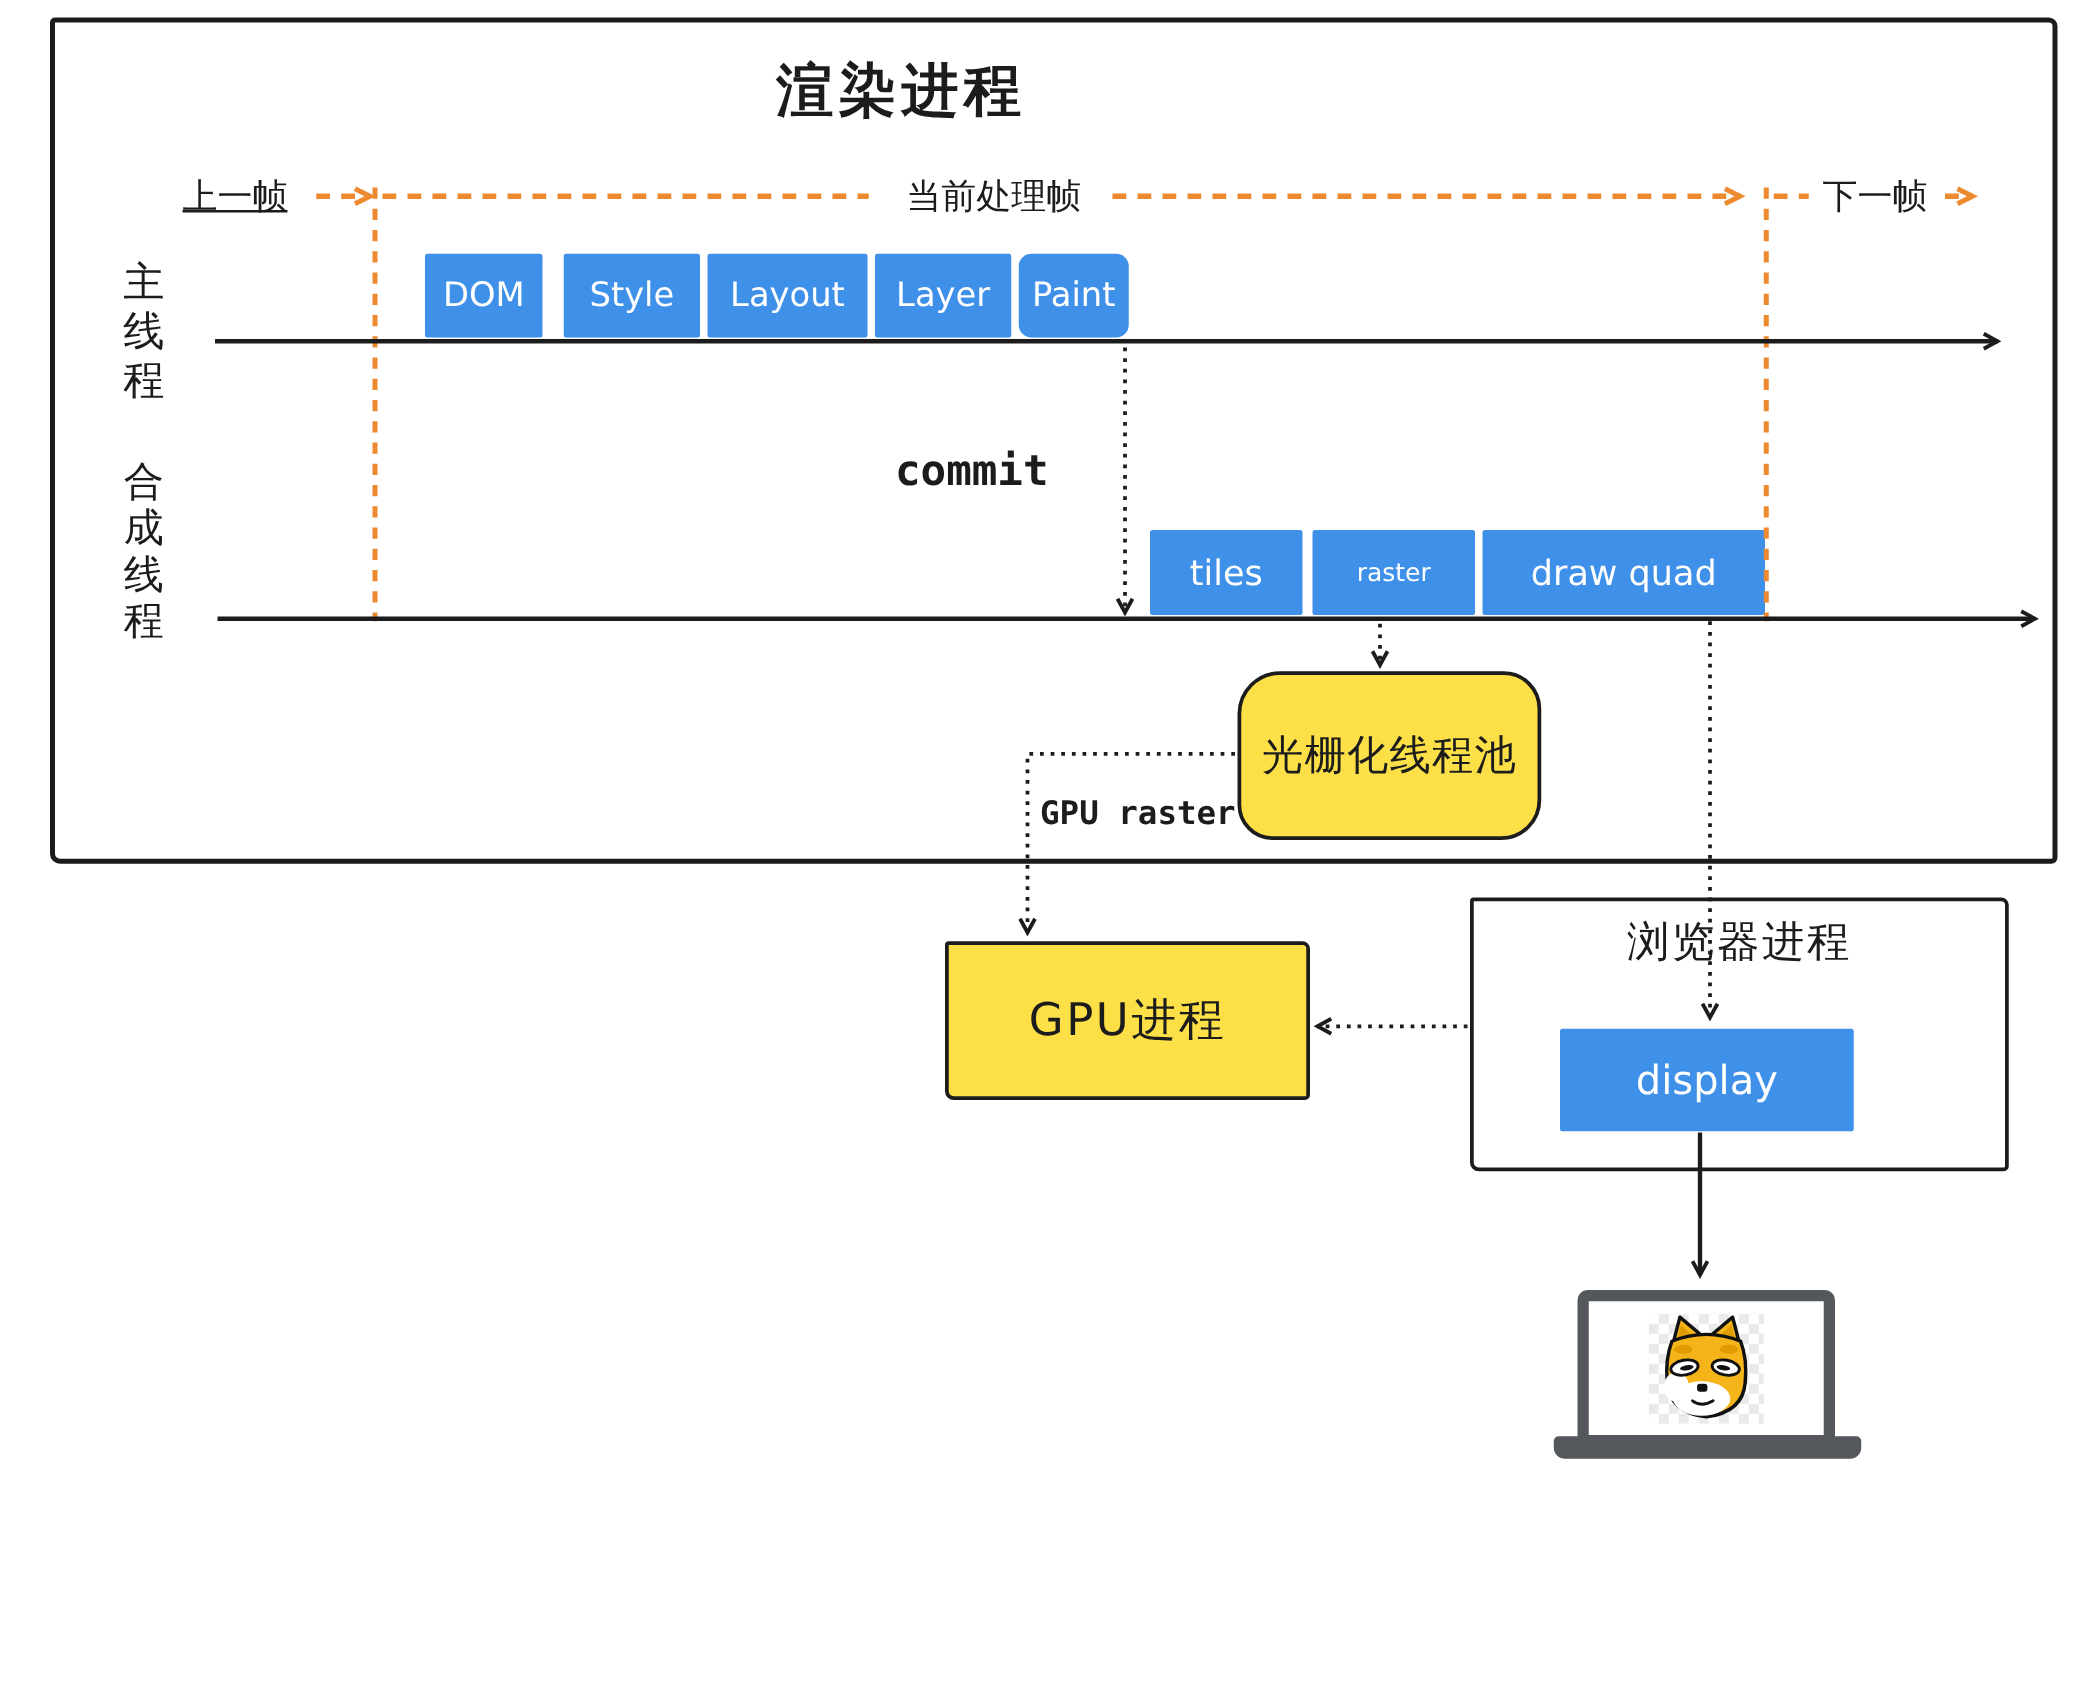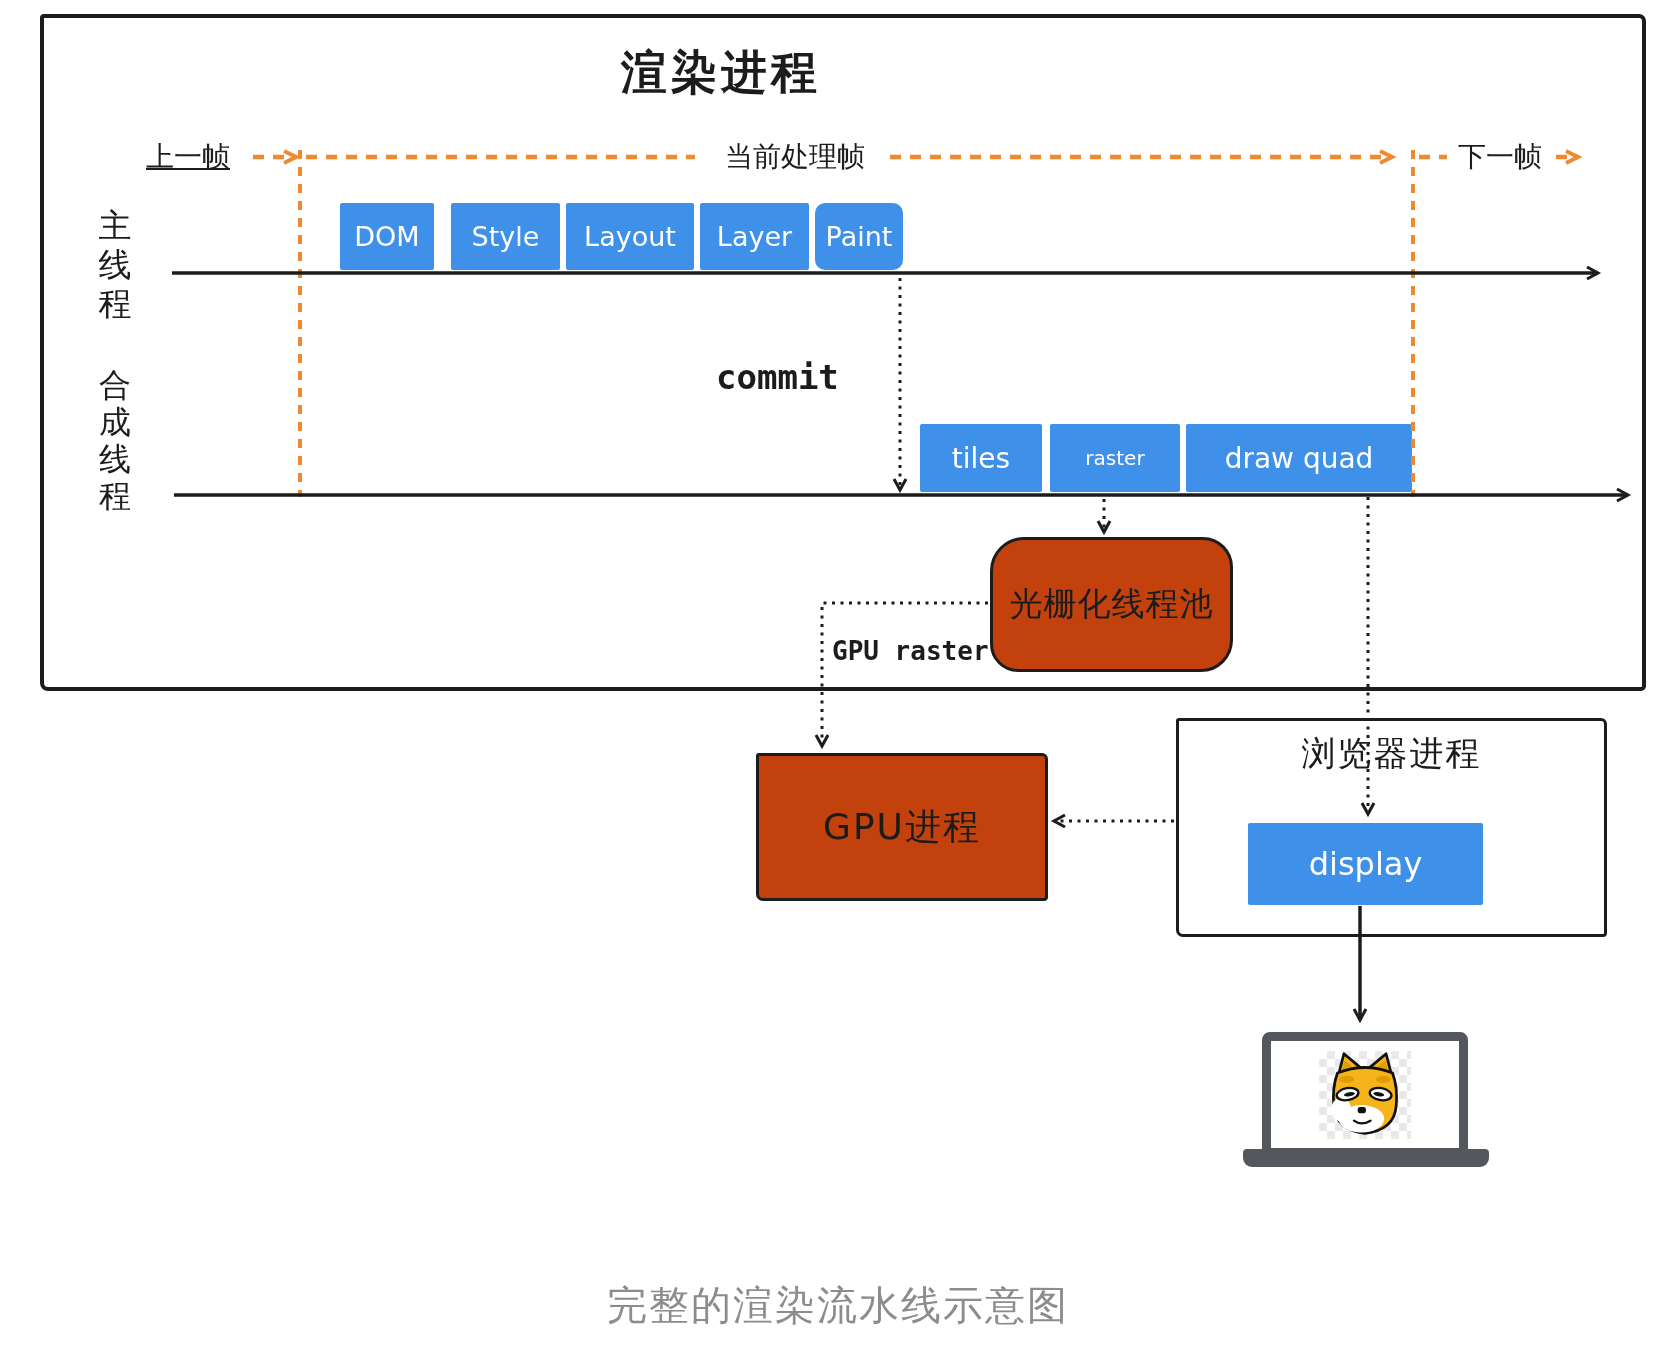--- a/index.html
+++ b/index.html
@@ -20,23 +20,23 @@
   .thread-label{width:40px; text-align:center; word-break:break-all; font-size:33px; line-height:39px; font-weight:500;}
   
   .stage{background:var(--accent-blue); color:#fff; display:flex; align-items:center; justify-content:center;
          font-size:27px; border-radius:2px; white-space:nowrap;}
   .row1{top:203px; height:67px;}
   .row2{top:424px; height:68px;}
   .annot{font-family:"DejaVu Sans Mono",monospace; font-weight:bold; white-space:nowrap;}
   .commit-label{left:716px; top:357px; font-size:34px;}
   .gpu-raster-label{left:832px; top:636px; font-size:26px; font-weight:600;}
   
-  .node{border:3.5px solid var(--line-black); display:flex; align-items:center; justify-content:center; background:#c2410c;}
+  .node{border:3.5px solid var(--line-black); display:flex; align-items:center; justify-content:center; background:#fde047;}
   .pool-box{left:990px; top:537px; width:243px; height:135px; border-radius:34px 30px 32px 28px; font-size:33px; letter-spacing:1px;}
-  .gpu-box{left:756px; top:753px; width:292px; height:148px; border-radius:3px 6px 4px 7px; font-size:36px; letter-spacing:2px;}
+  .gpu-box{left:756px; top:753px; width:292px; height:127px; border-radius:3px 6px 4px 7px; font-size:36px; letter-spacing:2px;}
   .browser-box{left:1176px; top:718px; width:431px; height:219px; border:3.5px solid var(--line-black); border-radius:3px 6px 4px 7px; background:#fff;}
   .browser-title{left:1176px; top:731px; width:431px; text-align:center; font-size:34px; letter-spacing:2px;}
   .display-box{left:1248px; top:823px; width:235px; height:82px; background:var(--accent-blue); color:#fff;
                display:flex; align-items:center; justify-content:center; font-size:32px; border-radius:2px;}
   
   .laptop-screen{left:1262px; top:1032px; width:206px; height:125px; border:9px solid var(--laptop-gray); border-radius:8px 8px 3px 3px; background:#fff;
                  display:flex; align-items:center; justify-content:center;}
   .laptop-base{left:1243px; top:1149px; width:246px; height:18px; background:var(--laptop-gray); border-radius:4px 4px 9px 9px;}
   .dog-wrap{width:92px; height:88px;
     background-image:linear-gradient(45deg,#e9e9e9 25%,transparent 25%,transparent 75%,#e9e9e9 75%),
@@ -112,21 +112,20 @@
           <ellipse cx="67" cy="47" rx="12" ry="6.5" fill="#fff" stroke="#111" stroke-width="2.5"></ellipse>
           <ellipse cx="65" cy="47.5" rx="6" ry="2.2" fill="#111"></ellipse>
         </g>
         <rect x="42" y="61" width="9" height="7" rx="2.5" fill="#111"></rect>
         <path d="M38,76 Q46,82 56,76" stroke="#111" stroke-width="2.5" fill="none" stroke-linecap="round"></path>
       </svg>
     </div>
   </div>
   <div class="abs laptop-base"></div>
 
-  <div class="abs caption">完整的渲染流水线示意图</div>
 
   <svg class="overlay" width="1676" height="1346" viewBox="0 0 1676 1346">
     <defs>
       <marker id="chevB" markerWidth="20" markerHeight="20" refX="14" refY="8" orient="auto" markerUnits="userSpaceOnUse">
         <path d="M3,2 L14,8 L3,14" fill="none" stroke="var(--line-black)" stroke-width="3"></path>
       </marker>
       <marker id="chevO" markerWidth="22" markerHeight="22" refX="15" refY="9" orient="auto" markerUnits="userSpaceOnUse">
         <path d="M3,3 L15,9 L3,15" fill="none" stroke="var(--accent-orange)" stroke-width="4"></path>
       </marker>
     </defs>

